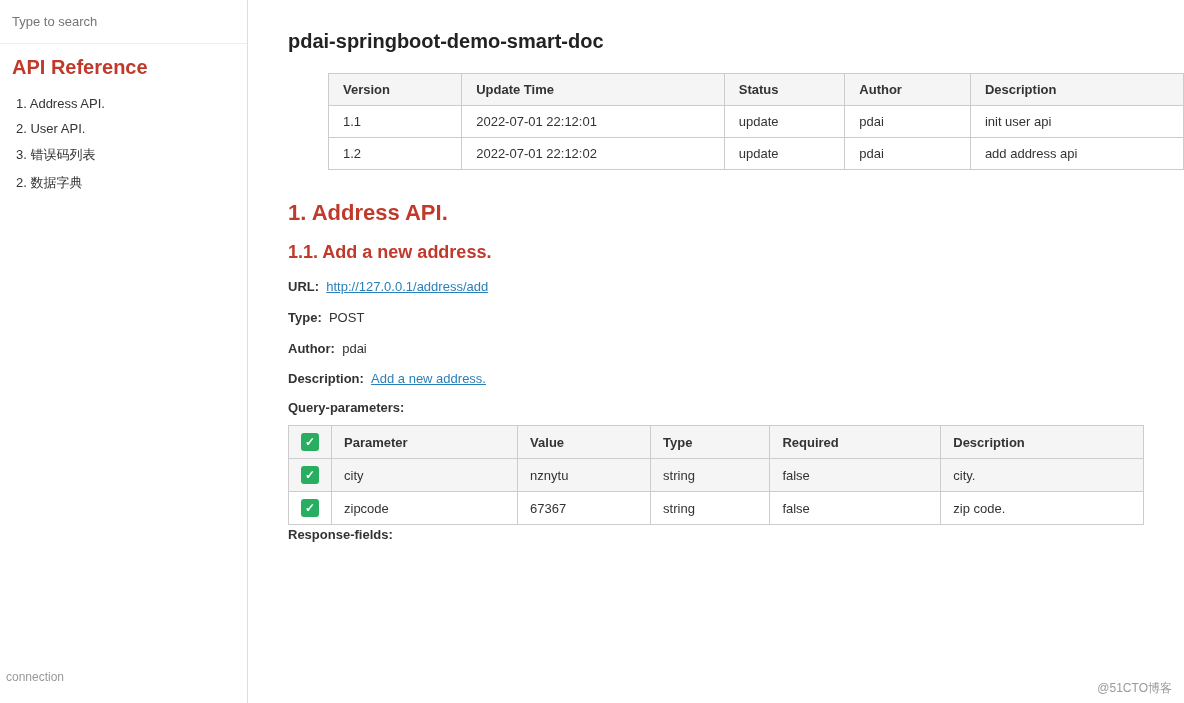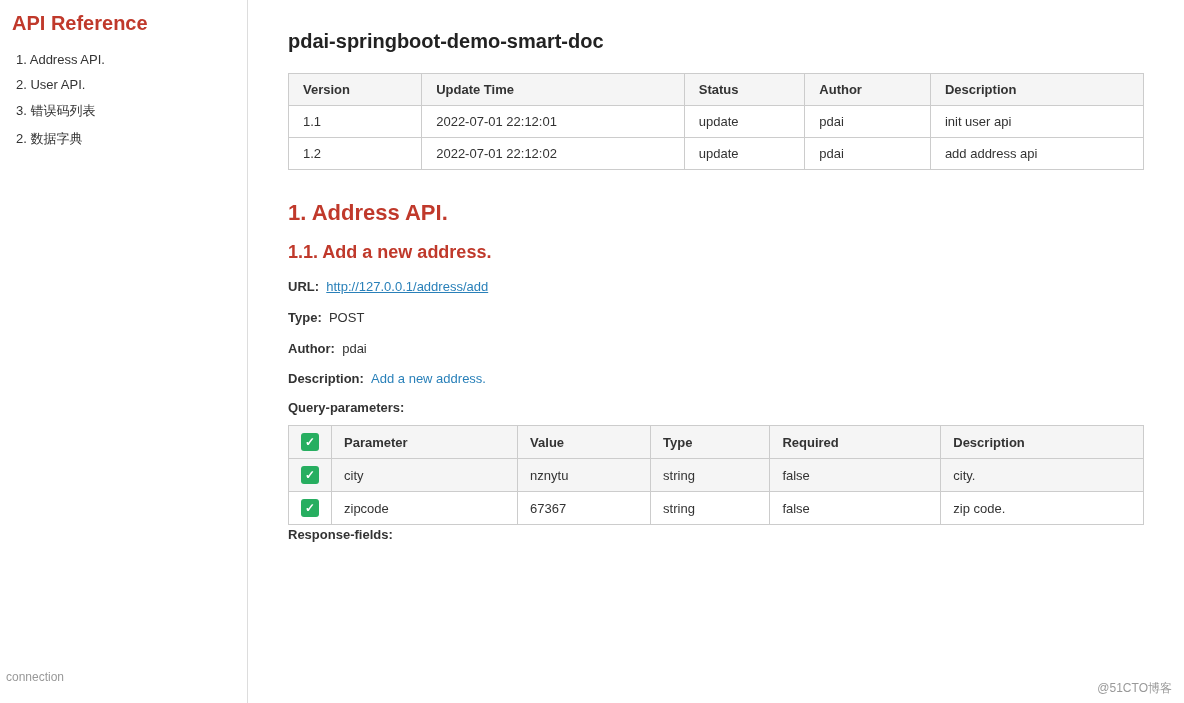--- a/index.html
+++ b/index.html
@@ -57,20 +57,21 @@
       color: #222;
       margin-bottom: 20px;
     }
 
     
     .info-table {
       border-collapse: collapse;
       width: 100%;
       margin-bottom: 30px;
       border: 1px solid #ccc;
+      margin-left: 40px;
     }
     .info-table th, .info-table td {
       border: 1px solid #ccc;
       padding: 8px 14px;
       font-size: 13px;
       color: #333;
     }
     .info-table th {
       background: #f5f5f5;
       font-weight: bold;
@@ -99,20 +100,21 @@
     }
     .api-field strong {
       font-weight: bold;
     }
     .api-field a {
       color: #2980b9;
       text-decoration: underline;
     }
     .api-field .link-text {
       color: #2980b9;
+      text-decoration: underline;
     }
 
     
     .params-label {
       font-size: 13px;
       font-weight: bold;
       margin-bottom: 10px;
       color: #333;
     }
     .params-table {
@@ -174,20 +176,21 @@
       color: #999;
       position: fixed;
       bottom: 19px;
       left: 6px;
     }
   </style>
 </head>
 <body>
 
 <div id="sidebar">
+  <input id="search-box" type="text" placeholder="Type to search" style="">
   <div class="sidebar-section-title">API Reference</div>
   <ul class="sidebar-nav">
     <li>
       <a href="#address-api">1. Address API.</a>
     </li>
     <li>
       <a href="#user-api">2. User API.</a>
     </li>
     <li>
       <a href="#error-codes">3. 错误码列表</a>

